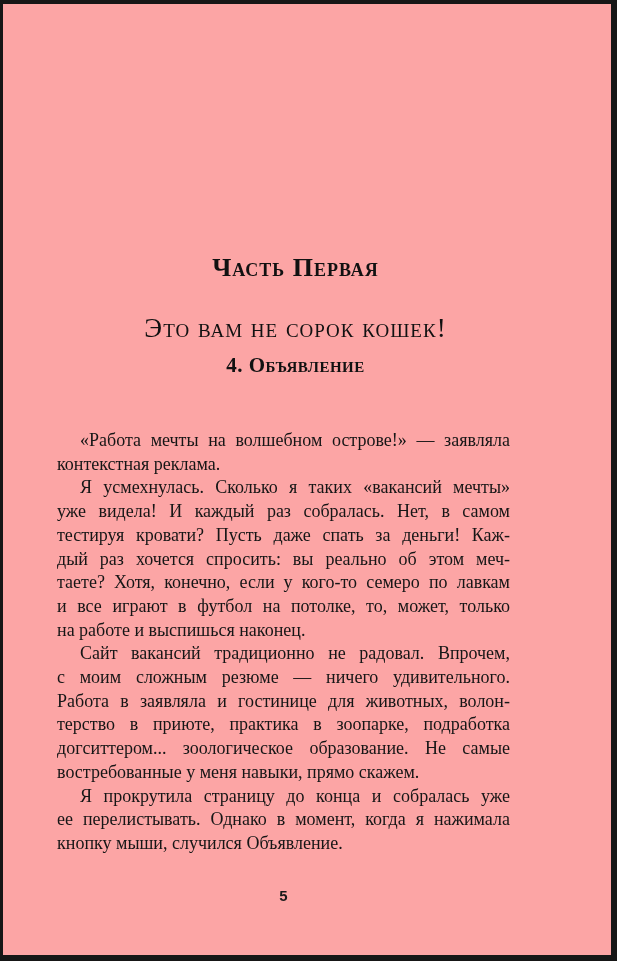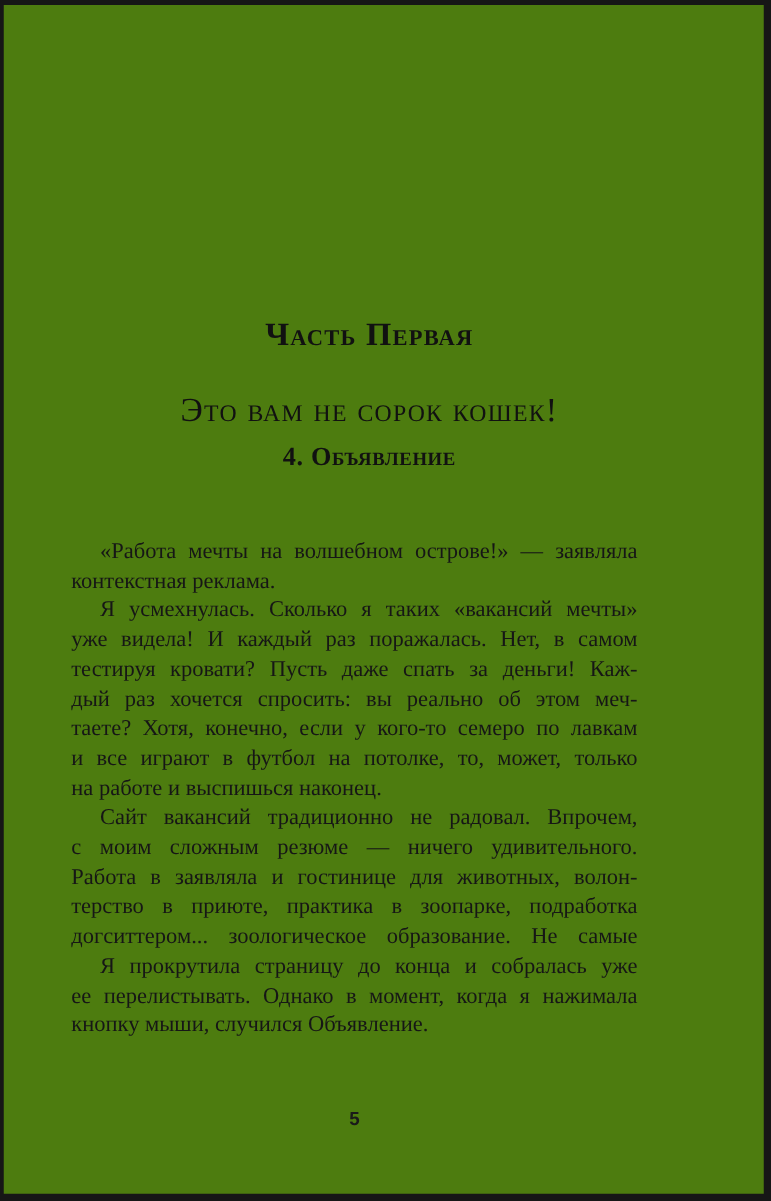--- a/index.html
+++ b/index.html
@@ -6,21 +6,21 @@
   body {
     width: 617px; height: 961px;
     background: #161616;
     font-family: "Liberation Serif", serif;
     overflow: hidden;
     position: relative;
   }
   .book-page {
     position: absolute;
     left: 3px; top: 4px; right: 6px; bottom: 6px;
-    background: #4d7c0f;
+    background: #fca5a5;
     color: #1a1a1a;
   }
   .heading {
     position: absolute;
     left: 40px; width: 505px;
     text-align: center;
     font-variant: small-caps;
     line-height: 1;
     white-space: nowrap;
     color: #111111;
@@ -76,31 +76,32 @@
   <div class="heading part-heading">Часть Первая</div>
 
   <div class="heading book-title">Это вам не сорок кошек!</div>
 
   <div class="heading chapter-heading">4. Объявление</div>
 
   <div class="body-text">
       <div class="line first">«Работа мечты на волшебном острове!» — заявляла</div>
       <div class="line last">контекстная реклама.</div>
       <div class="line first">Я усмехнулась. Сколько я таких «вакансий мечты»</div>
-      <div class="line">уже видела! И каждый раз поражалась. Нет, в самом</div>
+      <div class="line">уже видела! И каждый раз собралась. Нет, в самом</div>
       <div class="line">тестируя кровати? Пусть даже спать за деньги! Каж-</div>
       <div class="line">дый раз хочется спросить: вы реально об этом меч-</div>
       <div class="line">таете? Хотя, конечно, если у кого-то семеро по лавкам</div>
       <div class="line">и все играют в футбол на потолке, то, может, только</div>
       <div class="line last">на работе и выспишься наконец.</div>
       <div class="line first">Сайт вакансий традиционно не радовал. Впрочем,</div>
       <div class="line">с моим сложным резюме — ничего удивительного.</div>
       <div class="line">Работа в заявляла и гостинице для животных, волон-</div>
       <div class="line">терство в приюте, практика в зоопарке, подработка</div>
       <div class="line">догситтером... зоологическое образование. Не самые</div>
+      <div class="line last">востребованные у меня навыки, прямо скажем.</div>
       <div class="line first">Я прокрутила страницу до конца и собралась уже</div>
       <div class="line">ее перелистывать. Однако в момент, когда я нажимала</div>
       <div class="line last">кнопку мыши, случился Объявление.</div>
     </div>
 
   <div class="page-number">5</div>
 
 </div>
 
 </body></html>

